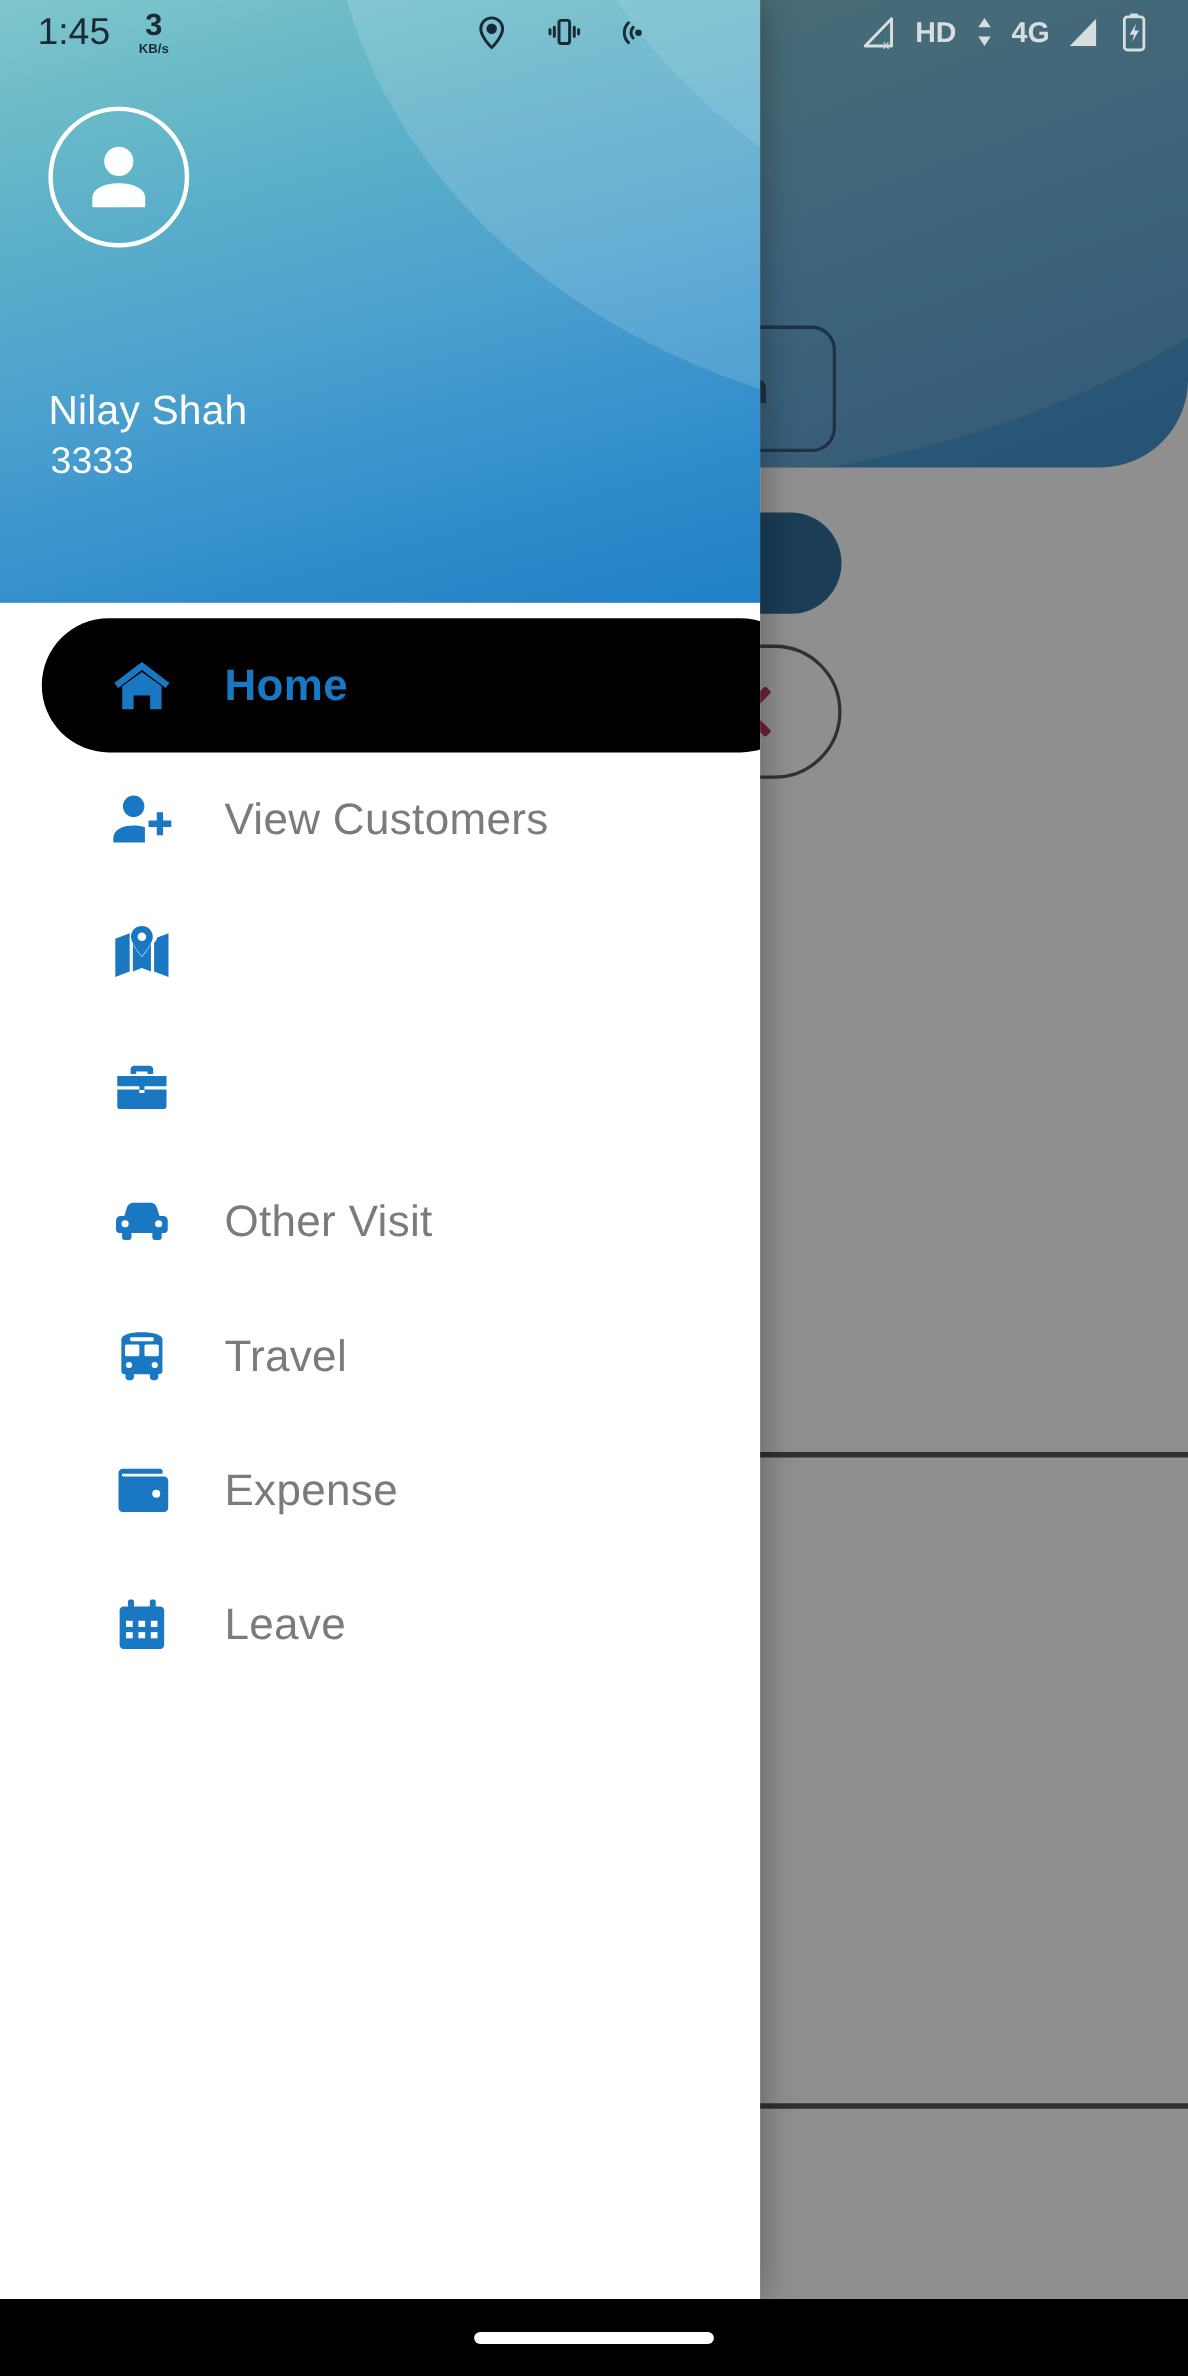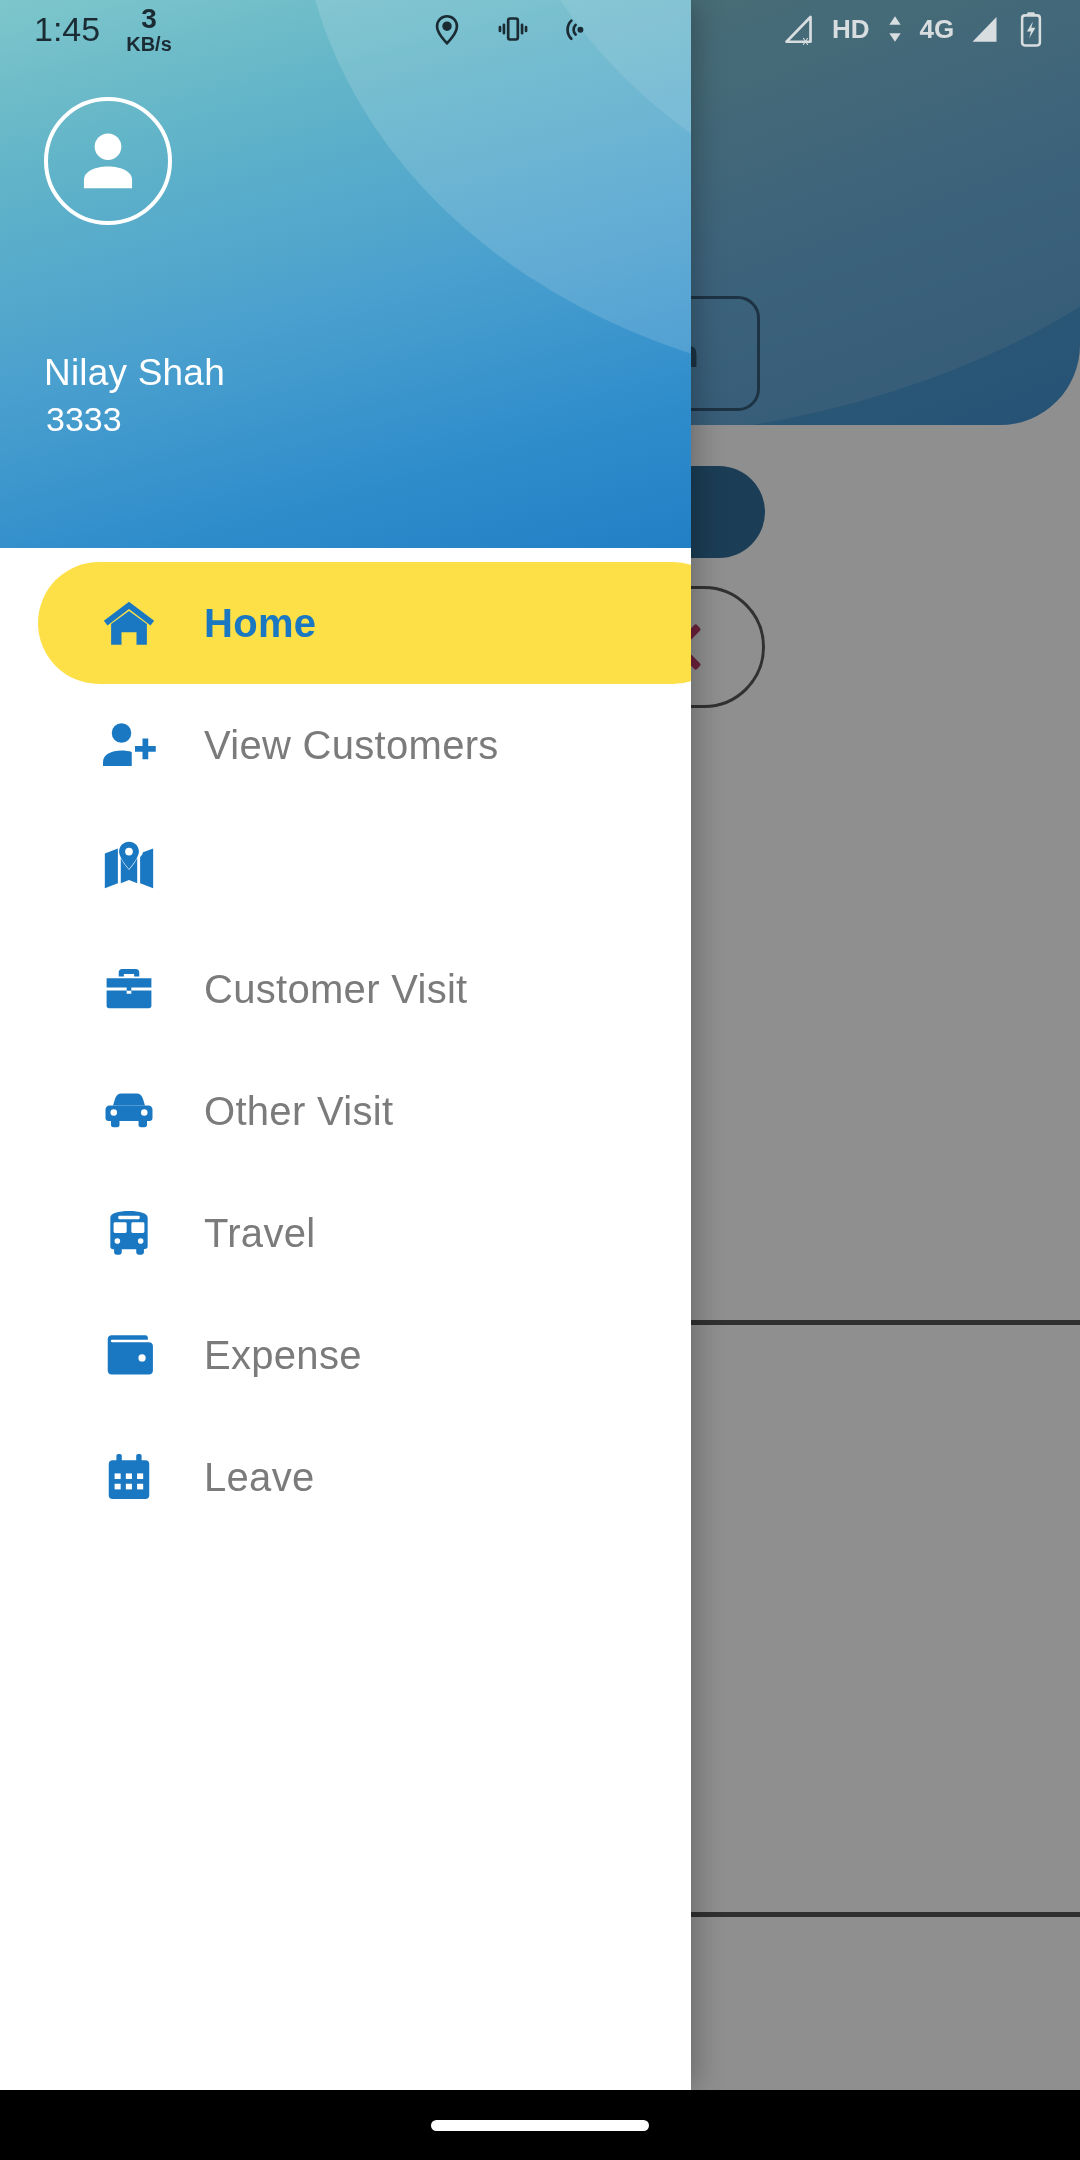--- a/index.html
+++ b/index.html
@@ -95,21 +95,21 @@
     position:absolute; left:0; top:0; width:772px; height:58px;
     display:flex; align-items:center; padding:12px 16px;
     z-index:5;
   }
   #status-time{ font-size:34px; color:#1b2b33; font-weight:500; margin-left:18px; }
   #status-net{
     margin-left:26px; display:flex; flex-direction:column;
     align-items:center; line-height:1;
   }
   #status-net .num{ font-size:28px; color:#1b2b33; font-weight:600; }
-  #status-net .unit{ font-size:20px; color:#1b2b33; font-weight:700; margin-top:1px;text-align:right; }
+  #status-net .unit{ font-size:12px; color:#1b2b33; font-weight:700; margin-top:1px;text-align:right; }
   #status-icons-left{
     position:absolute; left:430px; top:0; height:58px;
     display:flex; align-items:center; gap:32px; z-index:5;
   }
   #status-icons-right{
     position:absolute; left:772px; top:0; width:308px; height:58px;
     display:flex; align-items:center; gap:14px; padding-left:10px; z-index:6;
   }
   .sb-ico{ display:block; }
   .sb-txt{ font-size:26px; color:#d8dde0; font-weight:700; }
@@ -130,21 +130,21 @@
   }
 
   
   #menu{ position:relative; width:772px; padding-top:14px; }
   .menu-item{
     position:relative; height:122px;
     display:flex; align-items:center;
     padding-left:58px; margin:0 38px 0 38px;
   }
   .menu-item.active{
-    background:#fde047; border-radius:62px;
+    background:#000000; border-radius:62px;
   }
   .menu-icon{
     width:66px; height:66px; flex:0 0 66px;
     display:flex; align-items:center; justify-content:center;
   }
   .menu-label{
     margin-left:42px; font-size:40px; color:#7b7b7b; font-weight:400;
     letter-spacing:0.3px; white-space:nowrap;
   }
   .menu-item.active .menu-label{ color:#1a78c2; font-weight:600; }
@@ -252,21 +252,20 @@
     </div>
 
     <div class="menu-item">
       <span class="menu-icon">
         <svg width="56" height="56" viewBox="0 0 24 24" fill="#1a78c2">
           <path d="M9 3.4h6c.8 0 1.4.6 1.4 1.4v1.8h-2.2V5.6h-4.4v1h-2.2V4.8c0-.8.6-1.4 1.4-1.4z"></path>
           <path d="M2.4 7.4h19.2v4H13v1.4h-2v-1.4H2.4z"></path>
           <path d="M2.4 12.6H11V14h2v-1.4h8.6v6.6c0 .6-.5 1-1 1H3.4c-.6 0-1-.4-1-1z"></path>
         </svg>
       </span>
-      <span class="menu-label">Customer Visit</span>
       <span class="menu-chevron">
         <svg width="40" height="40" viewBox="0 0 24 24" fill="none" stroke="#1a78c2" stroke-width="2.6" stroke-linecap="round" stroke-linejoin="round">
             <polyline points="9,5 17,12 9,19"></polyline>
           </svg>
       </span>
     </div>
 
     <div class="menu-item">
       <span class="menu-icon">
         <svg width="60" height="60" viewBox="0 0 24 24" fill="#1a78c2">

